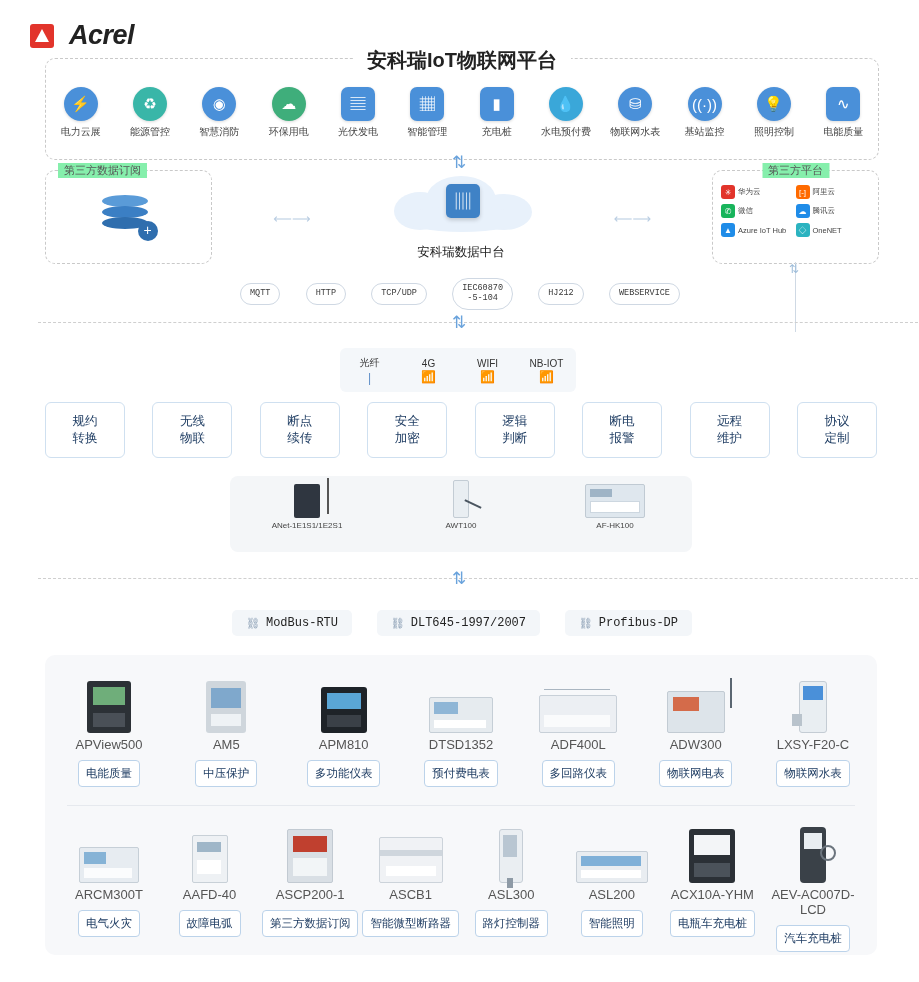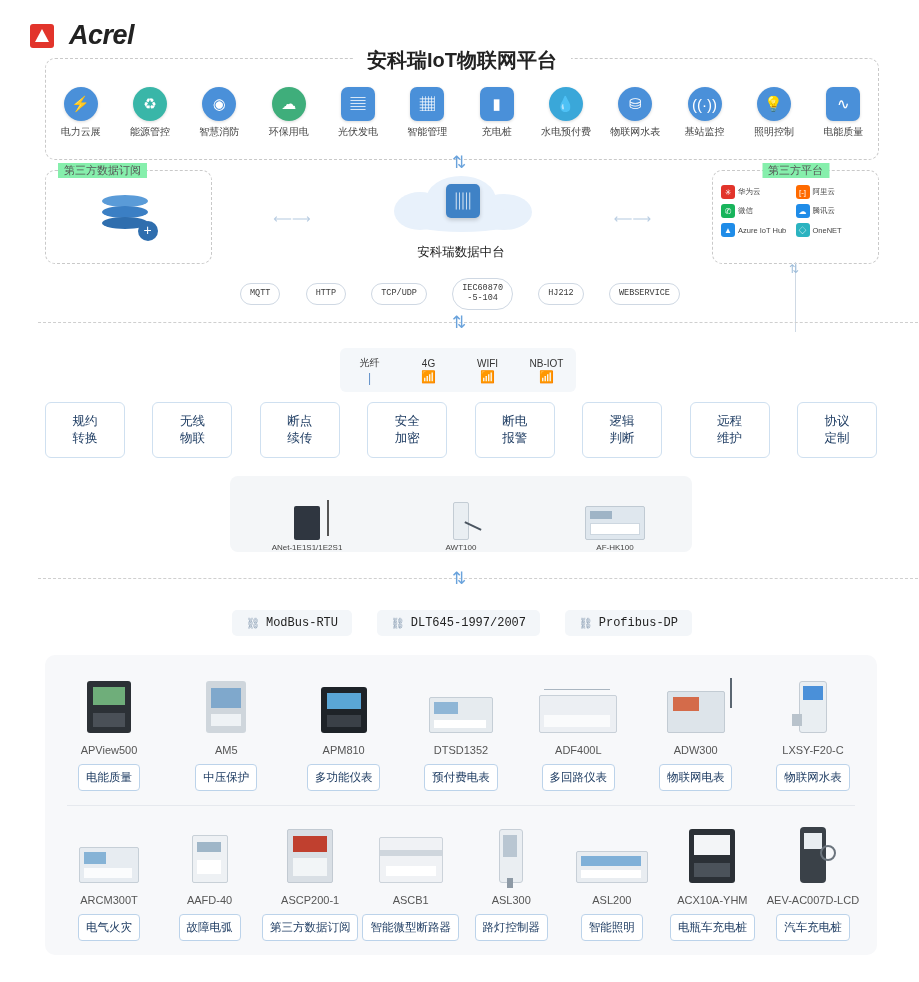--- a/index.html
+++ b/index.html
@@ -330,21 +330,21 @@
   .gateway {
     position: absolute;
     left: 230px;
     top: 476px;
     width: 462px;
     height: 76px;
     background: #f4f6f8;
     border-radius: 8px;
     display: flex;
     justify-content: space-around;
-    align-items: flex-end;
+    align-items: flex-start;
   }
   .gw-item { text-align: center; width: 130px; }
   .gw-img {
     height: 42px;
     display: flex;
     align-items: flex-end;
     justify-content: center;
     margin-bottom: 3px;
   }
   .gw-label { font-size: 8px; color: #444; }
@@ -409,23 +409,23 @@
     width: 100px;
     text-align: center;
   }
   .prod-img {
     height: 62px;
     display: flex;
     align-items: flex-end;
     justify-content: center;
   }
   .prod-code {
-    font-size: 11px;
+    font-size: 13px;
     color: #555;
-    margin: 11px 0 8px 0;
+    margin: 4px 0 8px 0;
   }
   .prod-tag {
     display: inline-block;
     border: 1px solid #bcd3ea;
     border-radius: 4px;
     background: #fff;
     font-size: 11.5px;
     color: #1f3d63;
     padding: 5px 7px;
     white-space: nowrap;
@@ -655,26 +655,26 @@
       </div>
       <div class="feature">
         <div>断点</div>
         <div>续传</div>
       </div>
       <div class="feature">
         <div>安全</div>
         <div>加密</div>
       </div>
       <div class="feature">
+        <div>逻辑</div>
+        <div>判断</div>
+      </div>
+      <div class="feature">
         <div>断电</div>
         <div>报警</div>
-      </div>
-      <div class="feature">
-        <div>逻辑</div>
-        <div>判断</div>
       </div>
       <div class="feature">
         <div>远程</div>
         <div>维护</div>
       </div>
       <div class="feature">
         <div>协议</div>
         <div>定制</div>
       </div>
     </div>

